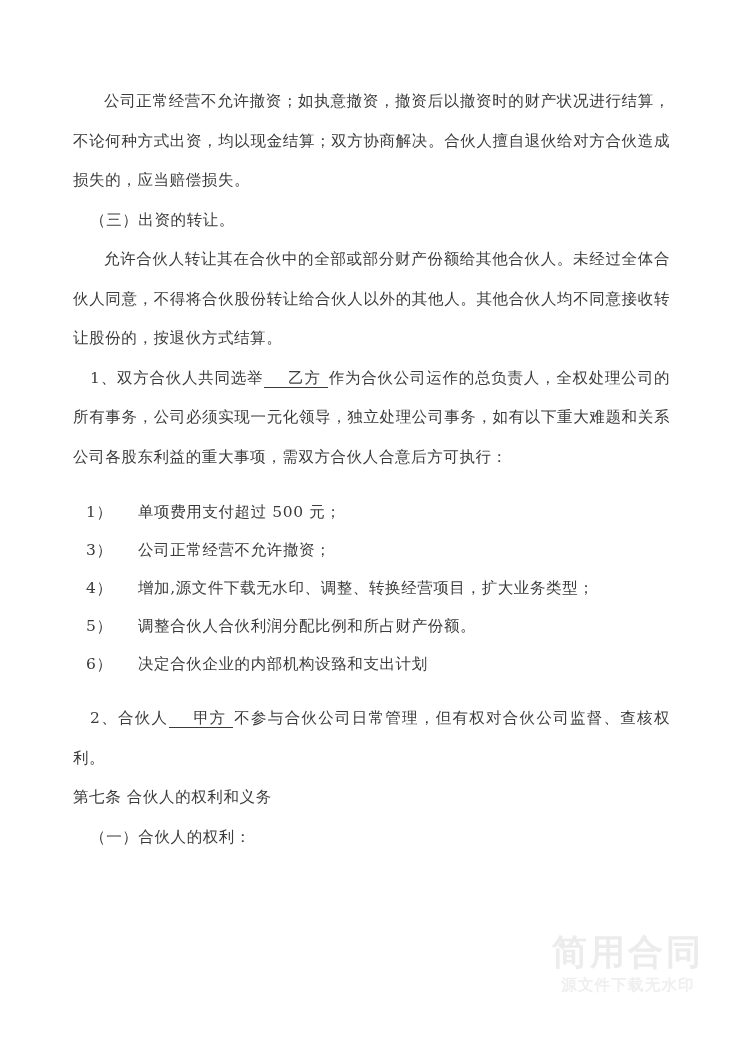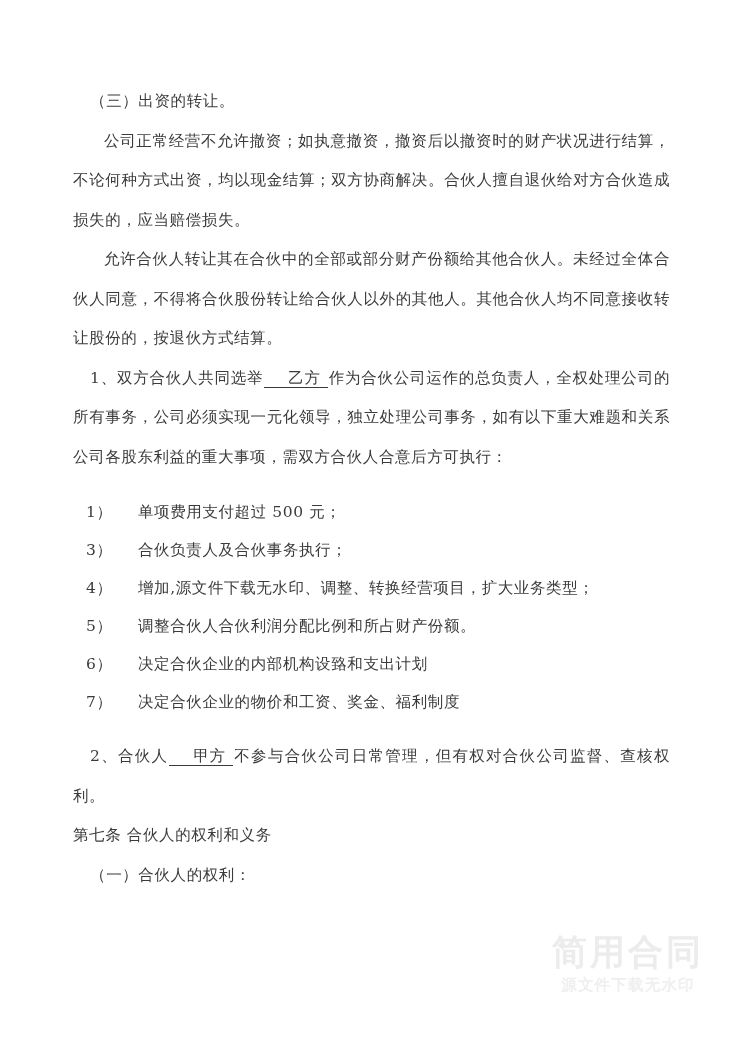--- a/index.html
+++ b/index.html
@@ -107,36 +107,35 @@
     margin-top: 2px;
   }
 </style>
 </head>
 <body>
 
 <div class="page">
 
   <div class="doc-body">
 
+    <p class="para indent">公司正常经营不允许撤资；如执意撤资，撤资后以撤资时的财产状况进行结算，不论何种方式出资，均以现金结算；双方协商解决。合伙人擅自退伙给对方合伙造成损失的，应当赔偿损失。</p>
+
     <p class="para indent-1">（三）出资的转让。</p>
-
-    <p class="para indent">公司正常经营不允许撤资；如执意撤资，撤资后以撤资时的财产状况进行结算，不论何种方式出资，均以现金结算；双方协商解决。合伙人擅自退伙给对方合伙造成损失的，应当赔偿损失。</p>
 
     <p class="para indent">允许合伙人转让其在合伙中的全部或部分财产份额给其他合伙人。未经过全体合伙人同意，不得将合伙股份转让给合伙人以外的其他人。其他合伙人均不同意接收转让股份的，按退伙方式结算。</p>
 
 
     <p class="para indent-1"><span>1、双方合伙人共同选举</span><span class="blank">乙方</span><span>作为合伙公司运作的总负责人，全权处理公司的所有事务，公司必须实现一元化领导，独立处理公司事务，如有以下重大难题和关系公司各股东利益的重大事项，需双方合伙人合意后方可执行：</span></p>
 
     <ul class="list">
       <li class="list-item"><span class="marker">1）</span><span>单项费用支付超过 500 元；</span></li>
-      <li class="list-item"><span class="marker">3）</span><span>合伙负责人及合伙事务执行；</span></li>
+      <li class="list-item"><span class="marker">3）</span><span>公司正常经营不允许撤资；</span></li>
       <li class="list-item"><span class="marker">4）</span><span>增加,源文件下载无水印、调整、转换经营项目，扩大业务类型；</span></li>
       <li class="list-item"><span class="marker">5）</span><span>调整合伙人合伙利润分配比例和所占财产份额。</span></li>
       <li class="list-item"><span class="marker">6）</span><span>决定合伙企业的内部机构设臵和支出计划</span></li>
-      <li class="list-item"><span class="marker">7）</span><span>决定合伙企业的物价和工资、奖金、福利制度</span></li>
     </ul>
 
     <p class="para indent-1"><span>2、合伙人</span><span class="blank">甲方</span><span>不参与合伙公司日常管理，但有权对合伙公司监督、查核权利。</span></p>
 
     <p class="heading">第七条 合伙人的权利和义务</p>
 
     <p class="para indent-1">（一）合伙人的权利：</p>
 
   </div>
 

